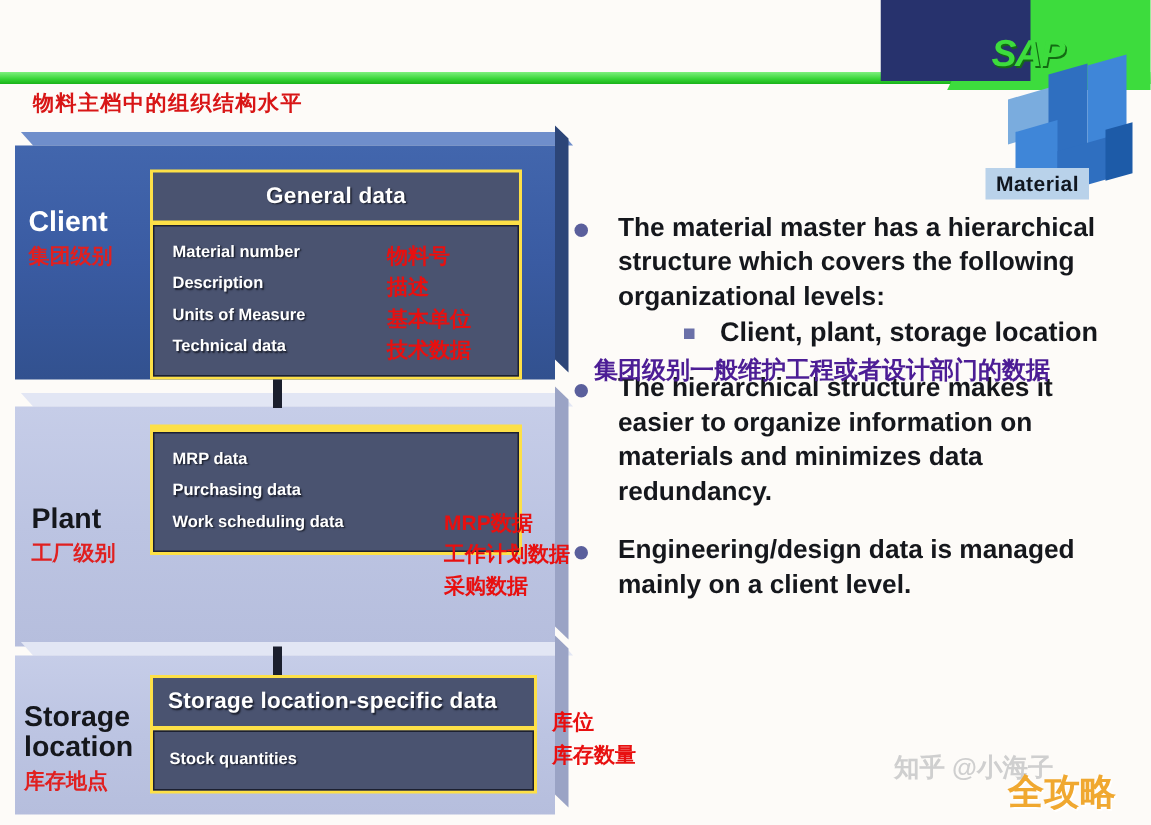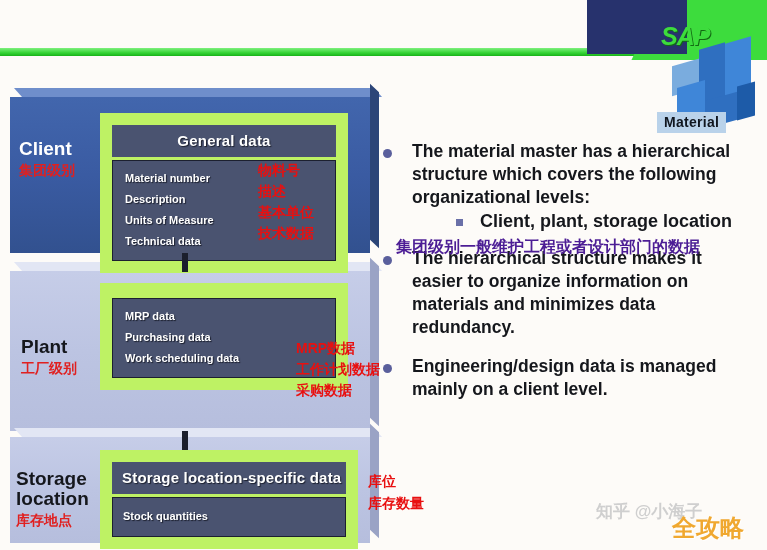--- a/index.html
+++ b/index.html
@@ -95,21 +95,21 @@
   .lvl-en{font-size:19px;font-weight:bold;line-height:20px;}
   .lvl-cn{font-size:14px;font-weight:bold;color:#e02020;line-height:18px;margin-top:2px;}
   #lbl-client{left:19px;top:139px;}
   #lbl-client .lvl-en{color:#ffffff;}
   #lbl-plant{left:21px;top:337px;}
   #lbl-plant .lvl-en{color:#15171c;}
   #lbl-storage{left:16px;top:469px;}
   #lbl-storage .lvl-en{color:#15171c;}
 
   
-  .panel{position:absolute;z-index:5;background:#bef264;padding:12px;box-sizing:border-box;}
+  .panel{position:absolute;z-index:5;background:#fde047;padding:2px;box-sizing:border-box;}
   .panel-head{
     background:#4a5370;color:#fff;
     font-size:15px;font-weight:bold;text-align:center;
     padding:7px 0 8px 0;letter-spacing:.2px;
     text-shadow:1px 1px 1px #1b1f2d;
   }
   .panel-body{
     background:#4a5370;margin-top:3px;position:relative;
     padding:7px 0 8px 12px;border:1px solid #1c2030;
   }
@@ -166,20 +166,21 @@
     font-size:24px;font-weight:bold;color:#f0a830;white-space:nowrap;
     text-shadow:1px 1px 0 #ffffff;
   }
 </style>
 </head>
 <body>
 
 <div id="slide">
 
   <div class="greenbar"></div>
+  <div class="subtitle-cn">物料主档中的组织结构水平</div>
 
   <div class="sap-corner">
     <div class="sap-green-wedge"></div>
     <div class="sap-navy-over"></div>
     <div class="sap-word">SAP</div>
     <div class="blk blk-c"></div>
     <div class="blk blk-a"></div>
     <div class="blk blk-b"></div>
     <div class="blk blk-d"></div>
     <div class="blk blk-e"></div>

